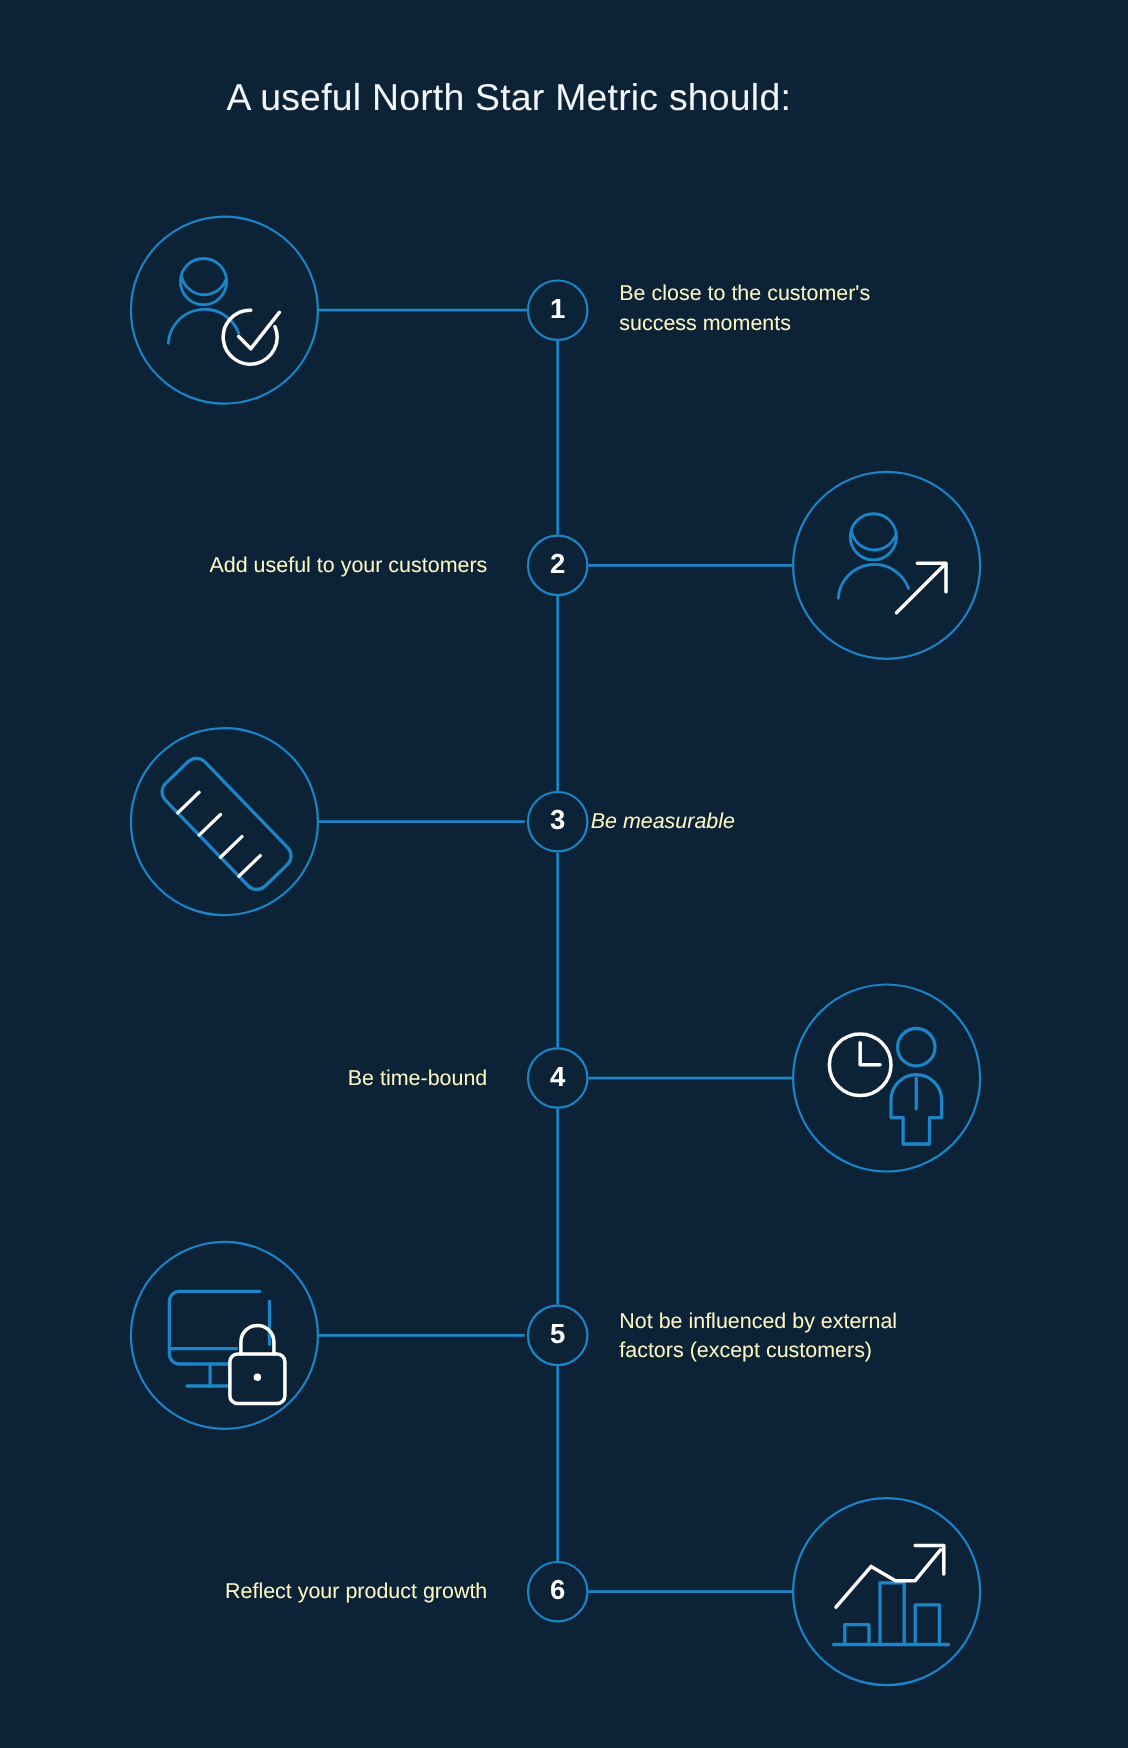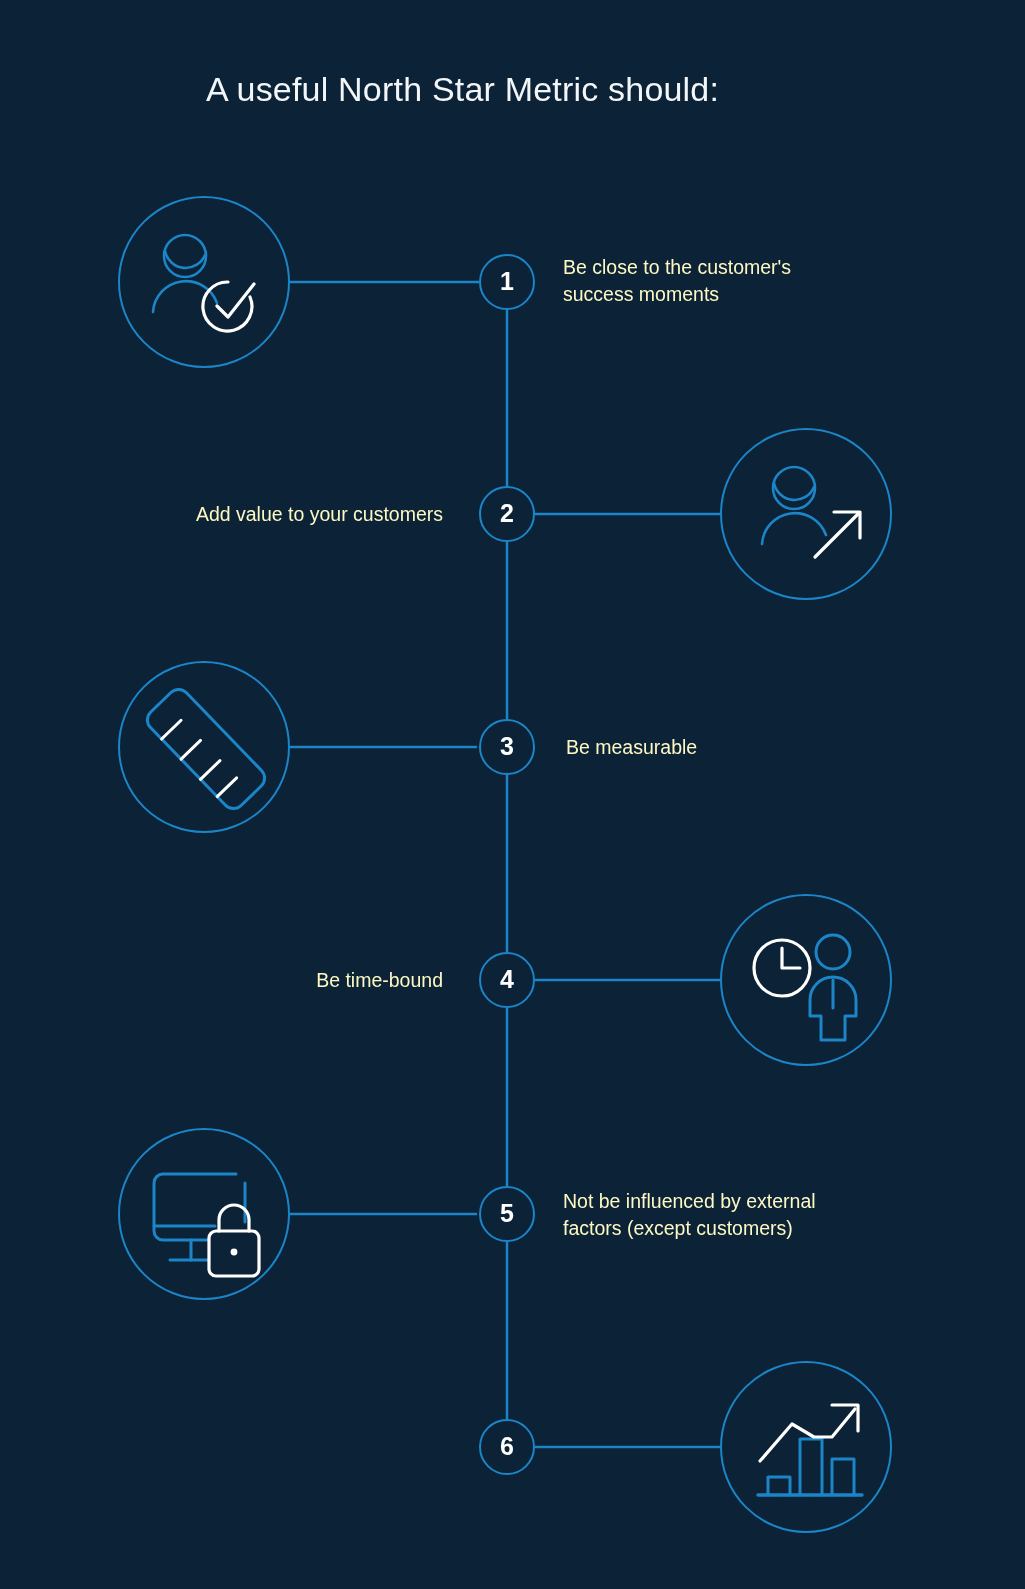--- a/index.html
+++ b/index.html
@@ -225,23 +225,24 @@
   <div class="node" style="left:507px; top:1214px;">
     <span>5</span>
   </div>
   <div class="node" style="left:507px; top:1447px;">
     <span>6</span>
   </div>
 
   <div class="label right" style="left:563px; top:254px; width:380px;">Be close to the customer's
 success moments</div>
 
-  <div class="label left" style="left:63px; top:501px; width:380px;">Add value to your customers</div>
-
-  <div class="label right" style="left:566px; top:734px; width:380px;">Be measurable</div>
+  <div class="label left" style="left:63px; top:501px; width:380px;">Add useful to your customers</div>
+
+  <div class="label right" style="left:537px; top:734px; width:380px;font-style:italic;">Be measurable</div>
 
   <div class="label right" style="left:563px; top:1188px; width:390px;">Not be influenced by external
 factors (except customers)</div>
 
   <div class="label left" style="left:63px; top:967px; width:380px;">Be time-bound</div>
 
+  <div class="label left" style="left:63px; top:1434px; width:380px;">Reflect your product growth</div>
 
 </div>
 
 </body></html>

